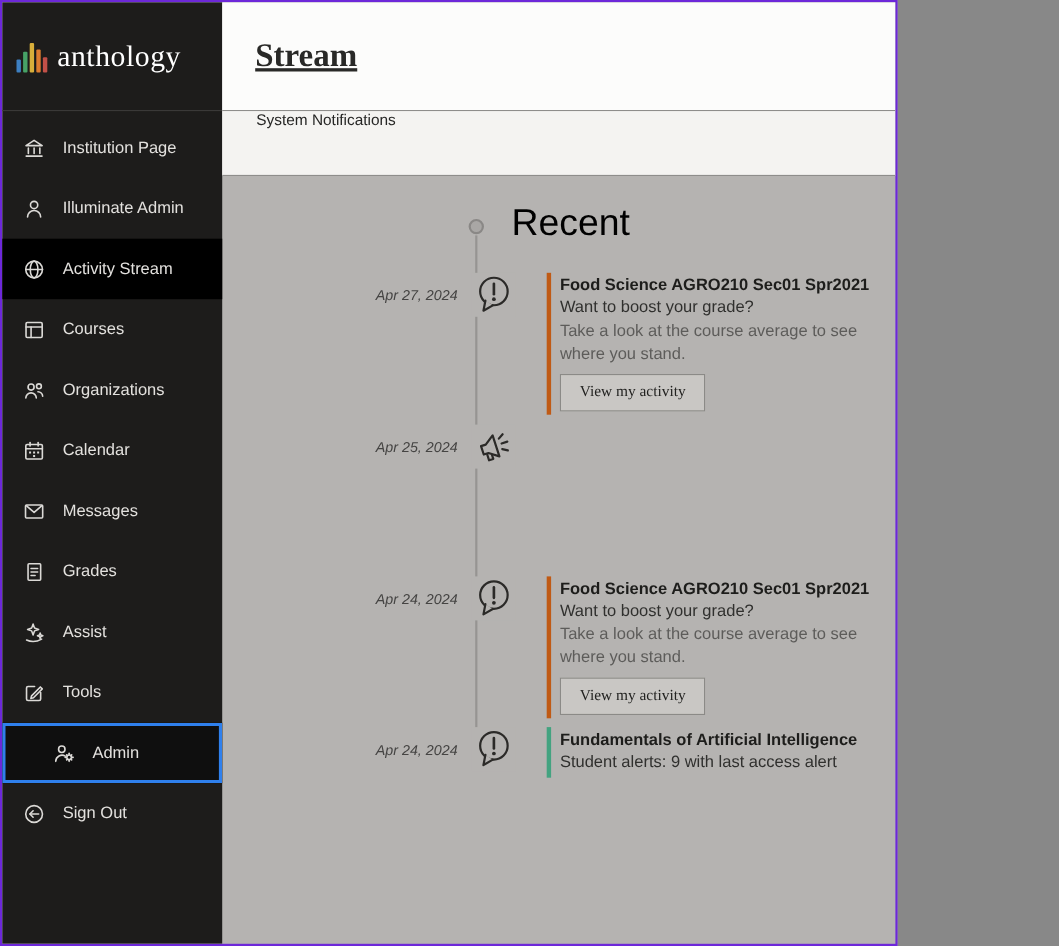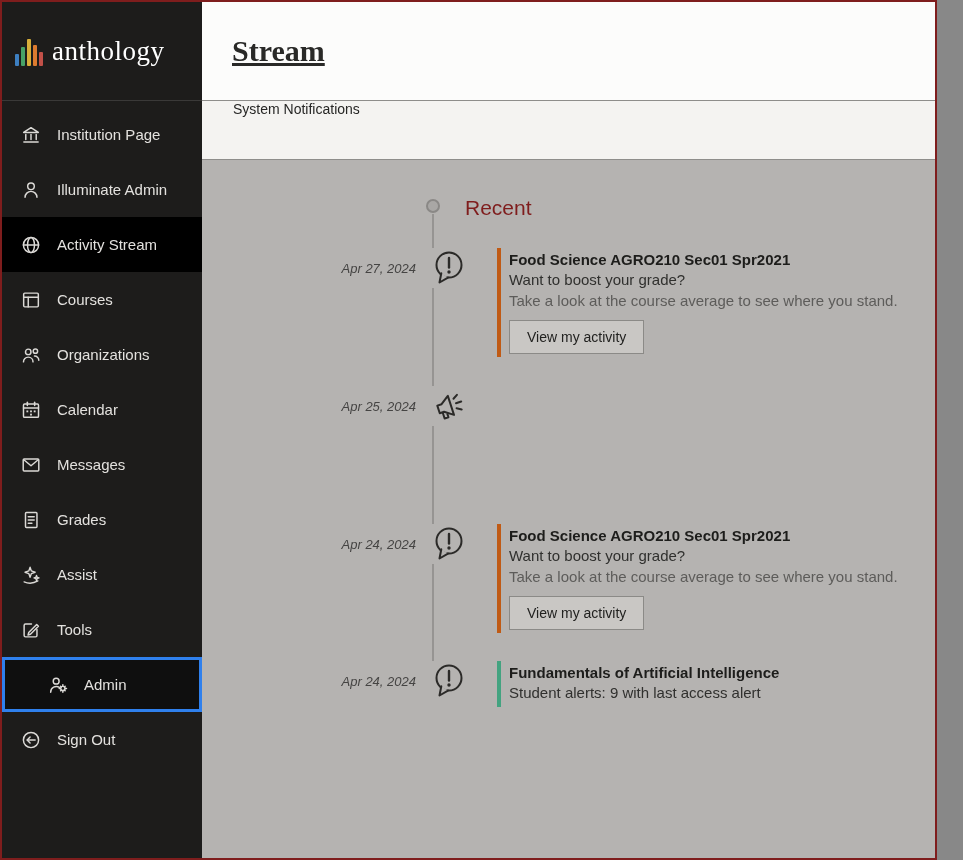--- a/index.html
+++ b/index.html
@@ -1,21 +1,21 @@
 <!DOCTYPE html>
 <html style="--sidebar_bg: #1d1c1b; --active_item_bg: #000000; --focus_blue: #2f80ed; --content_bg: #b5b3b1; --accent_orange: #c05a14; --accent_green: #43a380; --logo_blue: #3d7fc1; --logo_green: #47a267; --logo_yellow: #d8ae3a; --logo_orange: #dd7b2f; --logo_red: #c25048;"><head>
 <meta charset="utf-8">
 <style>
   html, body { margin: 0; padding: 0; background: #888; }
   * { box-sizing: border-box; }
 
   .app {
-    width: 937px; height: 860px;
+    width: 816px; height: 860px;
     display: flex;
-    border: 2px solid #7f1d1d;
+    border: 2px solid #6d28d9;
     font-family: "Liberation Sans", sans-serif;
     background: var(--content_bg, #b5b3b1);
     overflow: hidden;
   }
 
   
   .sidebar {
     width: 200px; flex-shrink: 0;
     background: var(--sidebar_bg, #1d1c1b);
     color: #e7e5e2;
@@ -80,22 +80,22 @@
   .tl-line {
     position: absolute; left: 230px; top: 54px;
     width: 2px; height: 470px; background: #969492;
   }
   .tl-circle {
     position: absolute; left: 224px; top: 39px;
     width: 14px; height: 14px; border-radius: 50%;
     background: #a9a7a5; border: 2px solid #8a8886;
   }
   .recent-heading {
-    position: absolute; left: 263px; top: 36px;
-    font-size: 21px; color: #7f1d1d;
+    position: absolute; left: 263px; top: 24px;
+    font-size: 34px; color: #000000;
   }
 
   
   .stream-item { position: absolute; left: 16px; right: 0; display: flex; align-items: flex-start; }
   .si-date {
     width: 198px; flex-shrink: 0;
     padding-top: 13px;
     text-align: right;
     font-style: italic; font-size: 13px; color: #454443;
   }
@@ -109,21 +109,21 @@
   .si-body.accent-orange { border-left-color: var(--accent_orange, #c05a14); }
   .si-body.accent-green  { border-left-color: var(--accent_green, #43a380); }
   .si-title { font-size: 15px; font-weight: 700; color: #1d1d1b; line-height: 1.35; }
   .si-line  { font-size: 15px; color: #30302e; line-height: 1.38; }
   .si-line.muted { color: #5d5c5a; }
   .si-button {
     margin-top: 8px;
     background: #c9c7c4;
     border: 1px solid #8b8a87;
     color: #222220;
-    font-family: Liberation Sans, sans-serif; font-size: 14px;
+    font-family: Liberation Serif, serif; font-size: 14px;
     padding: 8px 17px;
     cursor: pointer;
   }
   .si-link {
     display: inline-block; margin-top: 8px;
     font-size: 14.5px; color: #2d2c2b;
     text-decoration: underline; cursor: pointer;
   }
 </style>
 </head>

